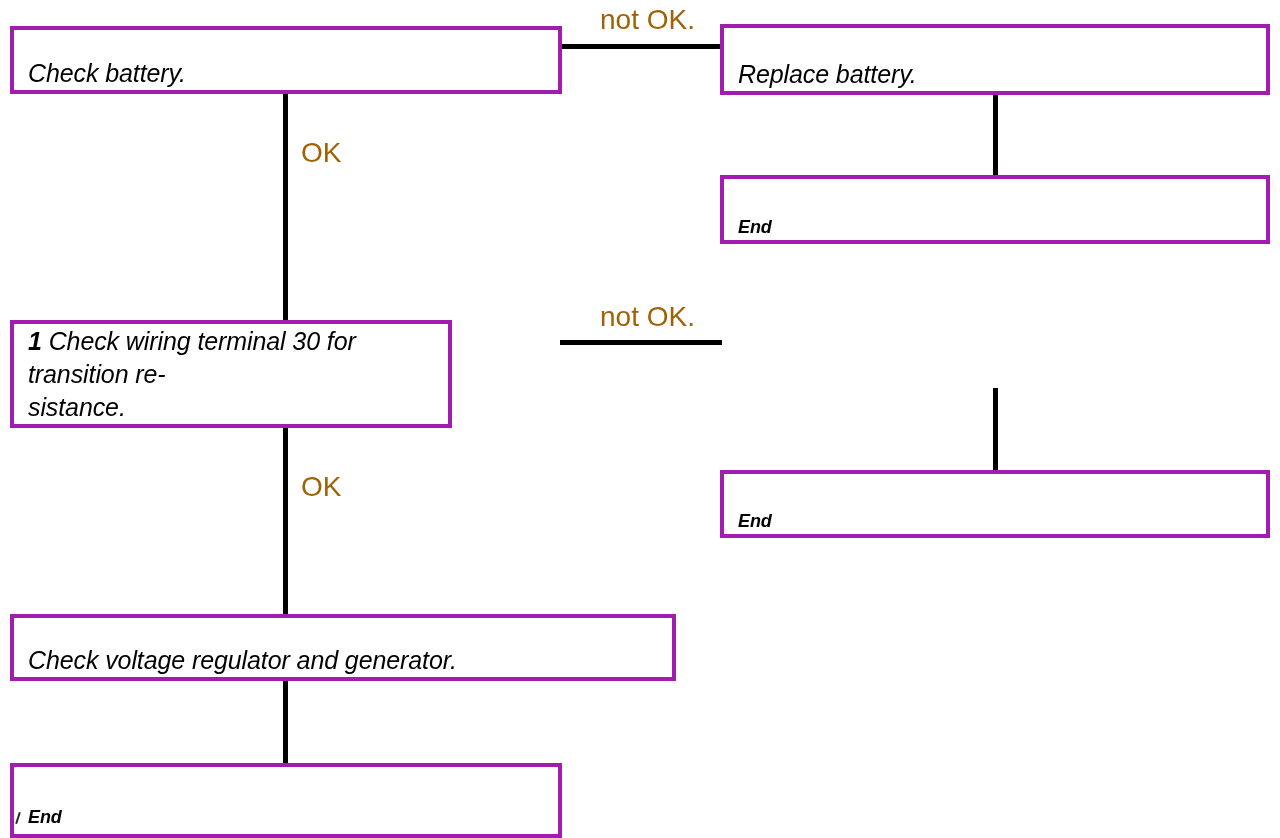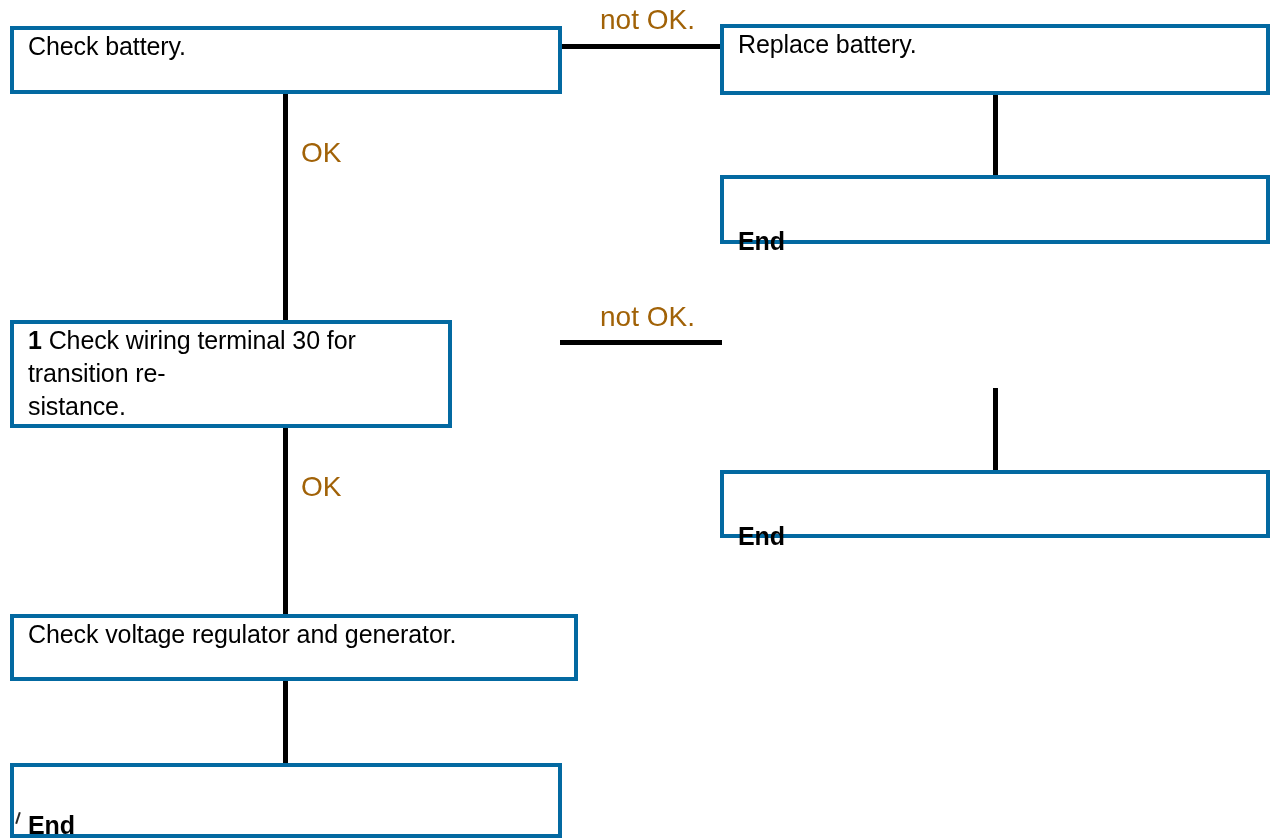--- a/index.html
+++ b/index.html
@@ -16,38 +16,39 @@
     position: relative;
     width: 1280px;
     height: 838px;
     background: #ffffff;
     overflow: hidden;
   }
   
   .node {
     position: absolute;
     box-sizing: border-box;
-    border: 4px solid #0369a1;
+    border: 4px solid #a21caf;
     background: #ffffff;
     display: flex;
-    align-items: flex-start;
+    align-items: flex-end;
     z-index: 3;
+    font-style: italic;
   }
   .node .node-text {
     display: block;
     padding: 0 0 0 14px;
     font-size: 25px;
     line-height: 1.32;
     letter-spacing: -0.1px;
     color: #000000;
     white-space: pre-line;
   }
   .node.is-end .node-text {
     font-weight: bold;
-    font-size: 25px;
+    font-size: 18px;
     margin-top: 46px;
   }
   .node .step-num {
     font-weight: bold;
   }
   
   .conn-v {
     position: absolute;
     width: 5px;
     background: #000000;
@@ -113,21 +114,21 @@
   <div class="node" style="left:10px; top:320px; width:442px; height:108px;">
     <span class="node-text"><span class="step-num">1 </span><span>Check wiring terminal 30 for transition re-
 sistance.</span></span>
   </div>
 
 
   <div class="node is-end" style="left:720px; top:470px; width:550px; height:68px;">
     <span class="node-text">End</span>
   </div>
 
-  <div class="node" style="left:10px; top:614px; width:568px; height:67px;">
+  <div class="node" style="left:10px; top:614px; width:666px; height:67px;">
     <span class="node-text">Check voltage regulator and generator.</span>
   </div>
 
   <div class="node is-end" style="left:10px; top:763px; width:552px; height:75px;">
     <span class="node-text" style="position:relative; top:-4px;">End</span>
   </div>
 
   <div class="edge-label" style="left:600px; top:6px;">not OK.</div>
 
   <div class="edge-label" style="left:301px; top:139px;">OK</div>

